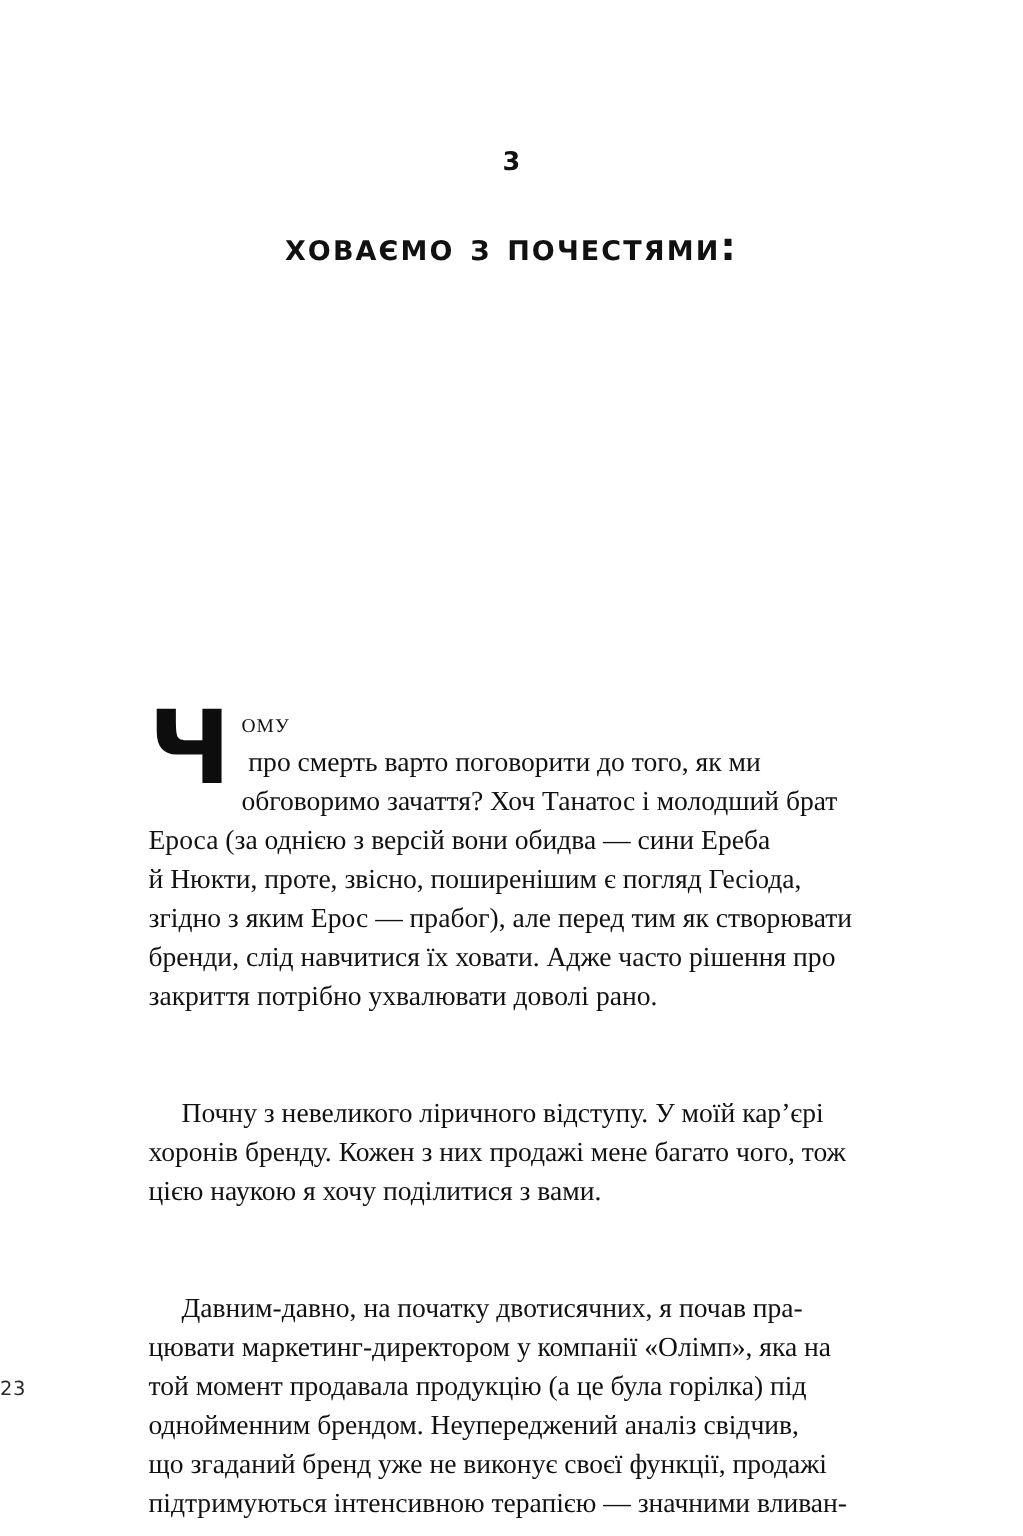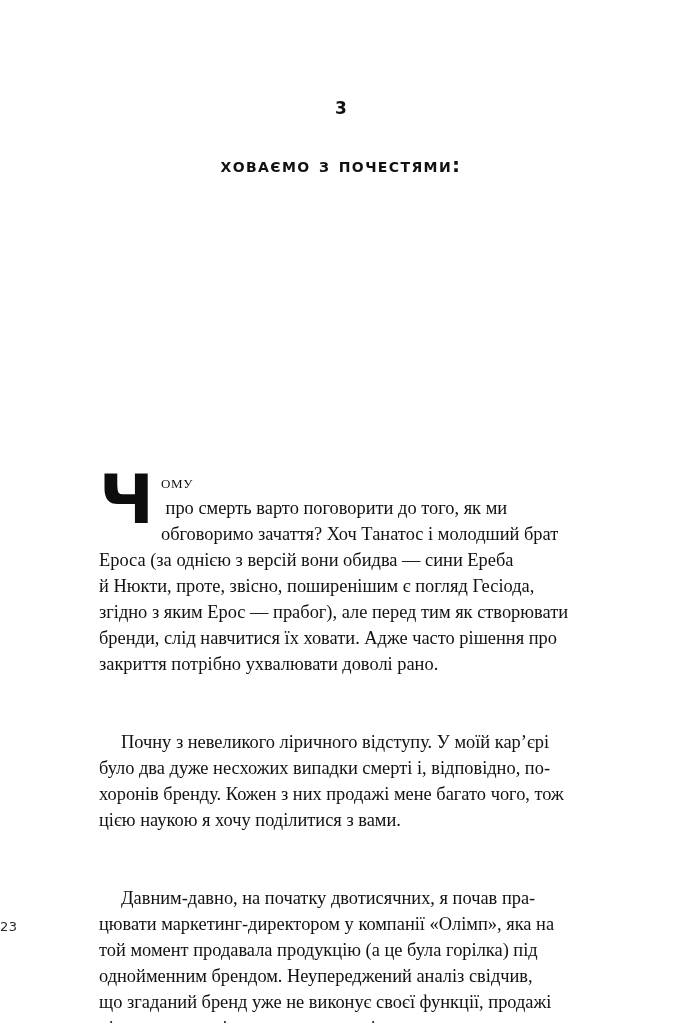--- a/index.html
+++ b/index.html
@@ -40,21 +40,21 @@
     left: 0;
     width: 682px;
     text-align: center;
     font-family: "DejaVu Sans", "Liberation Sans", sans-serif;
     font-weight: 700;
     color: #111111;
   }
 
   .chapter-title .title-line {
     display: block;
-    font-size: 20px;
+    font-size: 26px;
     line-height: 38px;
     letter-spacing: 1.4px;
     font-variant: small-caps;
     text-transform: lowercase;
     white-space: pre;
   }
 
   
   .body-block {
     position: absolute;
@@ -125,21 +125,21 @@
     <span class="title-line">Ховаємо з почестями:</span>
   </div>
 
   <div class="body-block">
 
     <p class="para">
       <span class="dropcap">Ч</span><span class="smallcaps-open">ому</span><span class="ln"> про смерть варто поговорити до того, як ми</span><span class="ln">обговоримо зачаття? Хоч Танатос і молодший брат</span><span class="ln">Ероса (за однією з версій вони обидва — сини Ереба</span><span class="ln">й Нюкти, проте, звісно, поширенішим є погляд Гесіода,</span><span class="ln">згідно з яким Ерос — прабог), але перед тим як створювати</span><span class="ln">бренди, слід навчитися їх ховати. Адже часто рішення про</span><span class="ln">закриття потрібно ухвалювати доволі рано.</span>
     </p>
 
     <p class="para">
-      <span class="ln first-indent">Почну з невеликого ліричного відступу. У моїй кар’єрі</span><span class="ln">було два дуже несхожих випадки смерті і, відповідно, по-</span><span class="ln">хоронів бренду. Кожен з них продажі мене багато чого, тож</span><span class="ln">цією наукою я хочу поділитися з вами.</span>
+      <span class="ln first-indent">Почну з невеликого ліричного відступу. У моїй кар’єрі</span><span class="ln">хоронів бренду. Кожен з них продажі мене багато чого, тож</span><span class="ln">цією наукою я хочу поділитися з вами.</span>
     </p>
 
     <p class="para">
       <span class="ln first-indent">Давним-давно, на початку двотисячних, я почав пра-</span><span class="ln">цювати маркетинг-директором у компанії «Олімп», яка на</span><span class="ln">той момент продавала продукцію (а це була горілка) під</span><span class="ln">однойменним брендом. Неупереджений аналіз свідчив,</span><span class="ln">що згаданий бренд уже не виконує своєї функції, продажі</span><span class="ln">підтримуються інтенсивною терапією — значними вливан-</span>
     </p>
 
   </div>
 
   <div class="folio">23</div>
 

